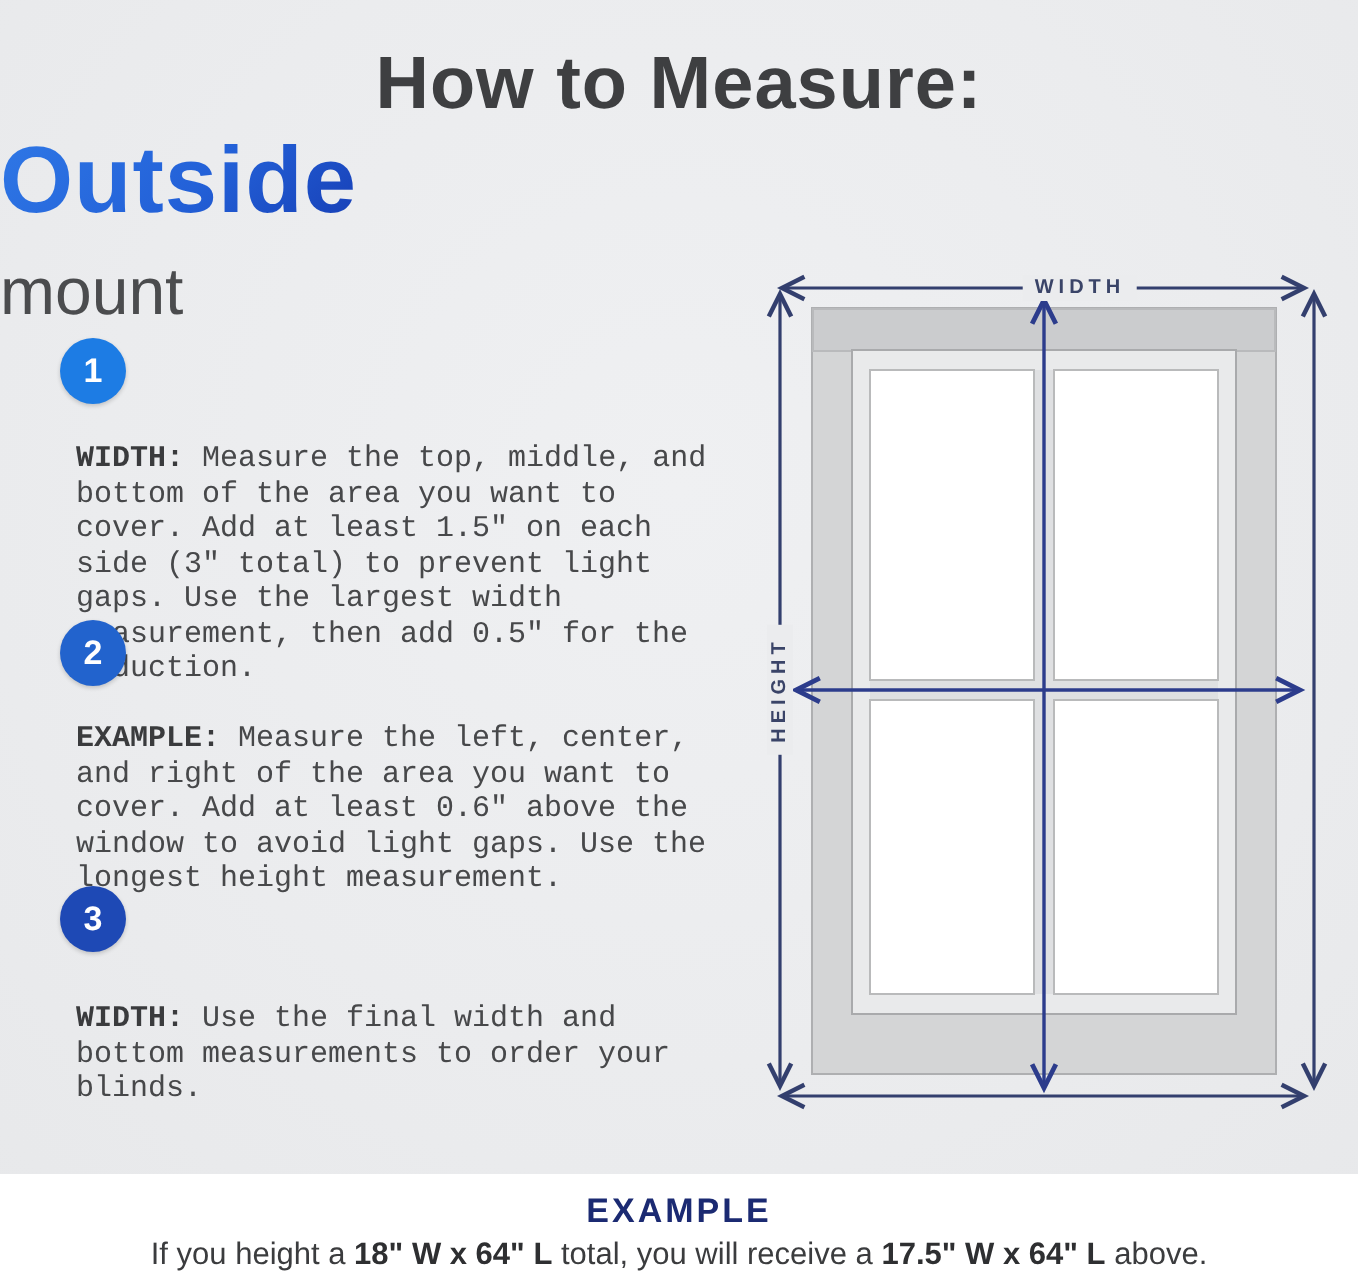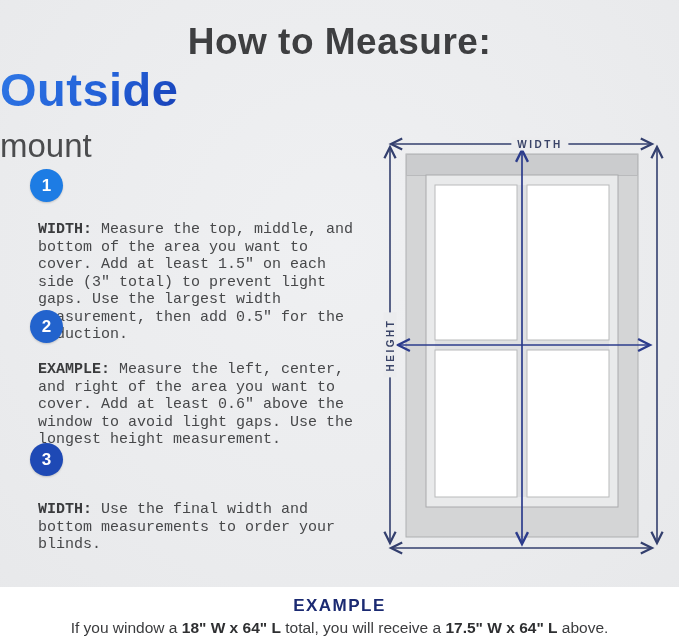--- a/index.html
+++ b/index.html
@@ -133,16 +133,16 @@
         <line x1="20" y1="217" x2="272" y2="217" marker-start="url(#ah-blue)" marker-end="url(#ah-blue)"></line>
       </g>
     </svg>
 
     <span id="width-label" class="measure-label">WIDTH</span>
     <span id="height-label" class="measure-label">HEIGHT</span>
   </div>
 
   <div class="footer">
     <p class="example-heading">EXAMPLE</p>
-    <p class="example-text"><span>If you window a </span><strong>18" W x 64" L</strong><span> total, you will receive a </span><strong>17.5" W x 64" L</strong><span> above.</span></p>
+    <p class="example-text"><span>If you height a </span><strong>18" W x 64" L</strong><span> total, you will receive a </span><strong>17.5" W x 64" L</strong><span> above.</span></p>
   </div>
 
 </div>
 
 </body></html>

